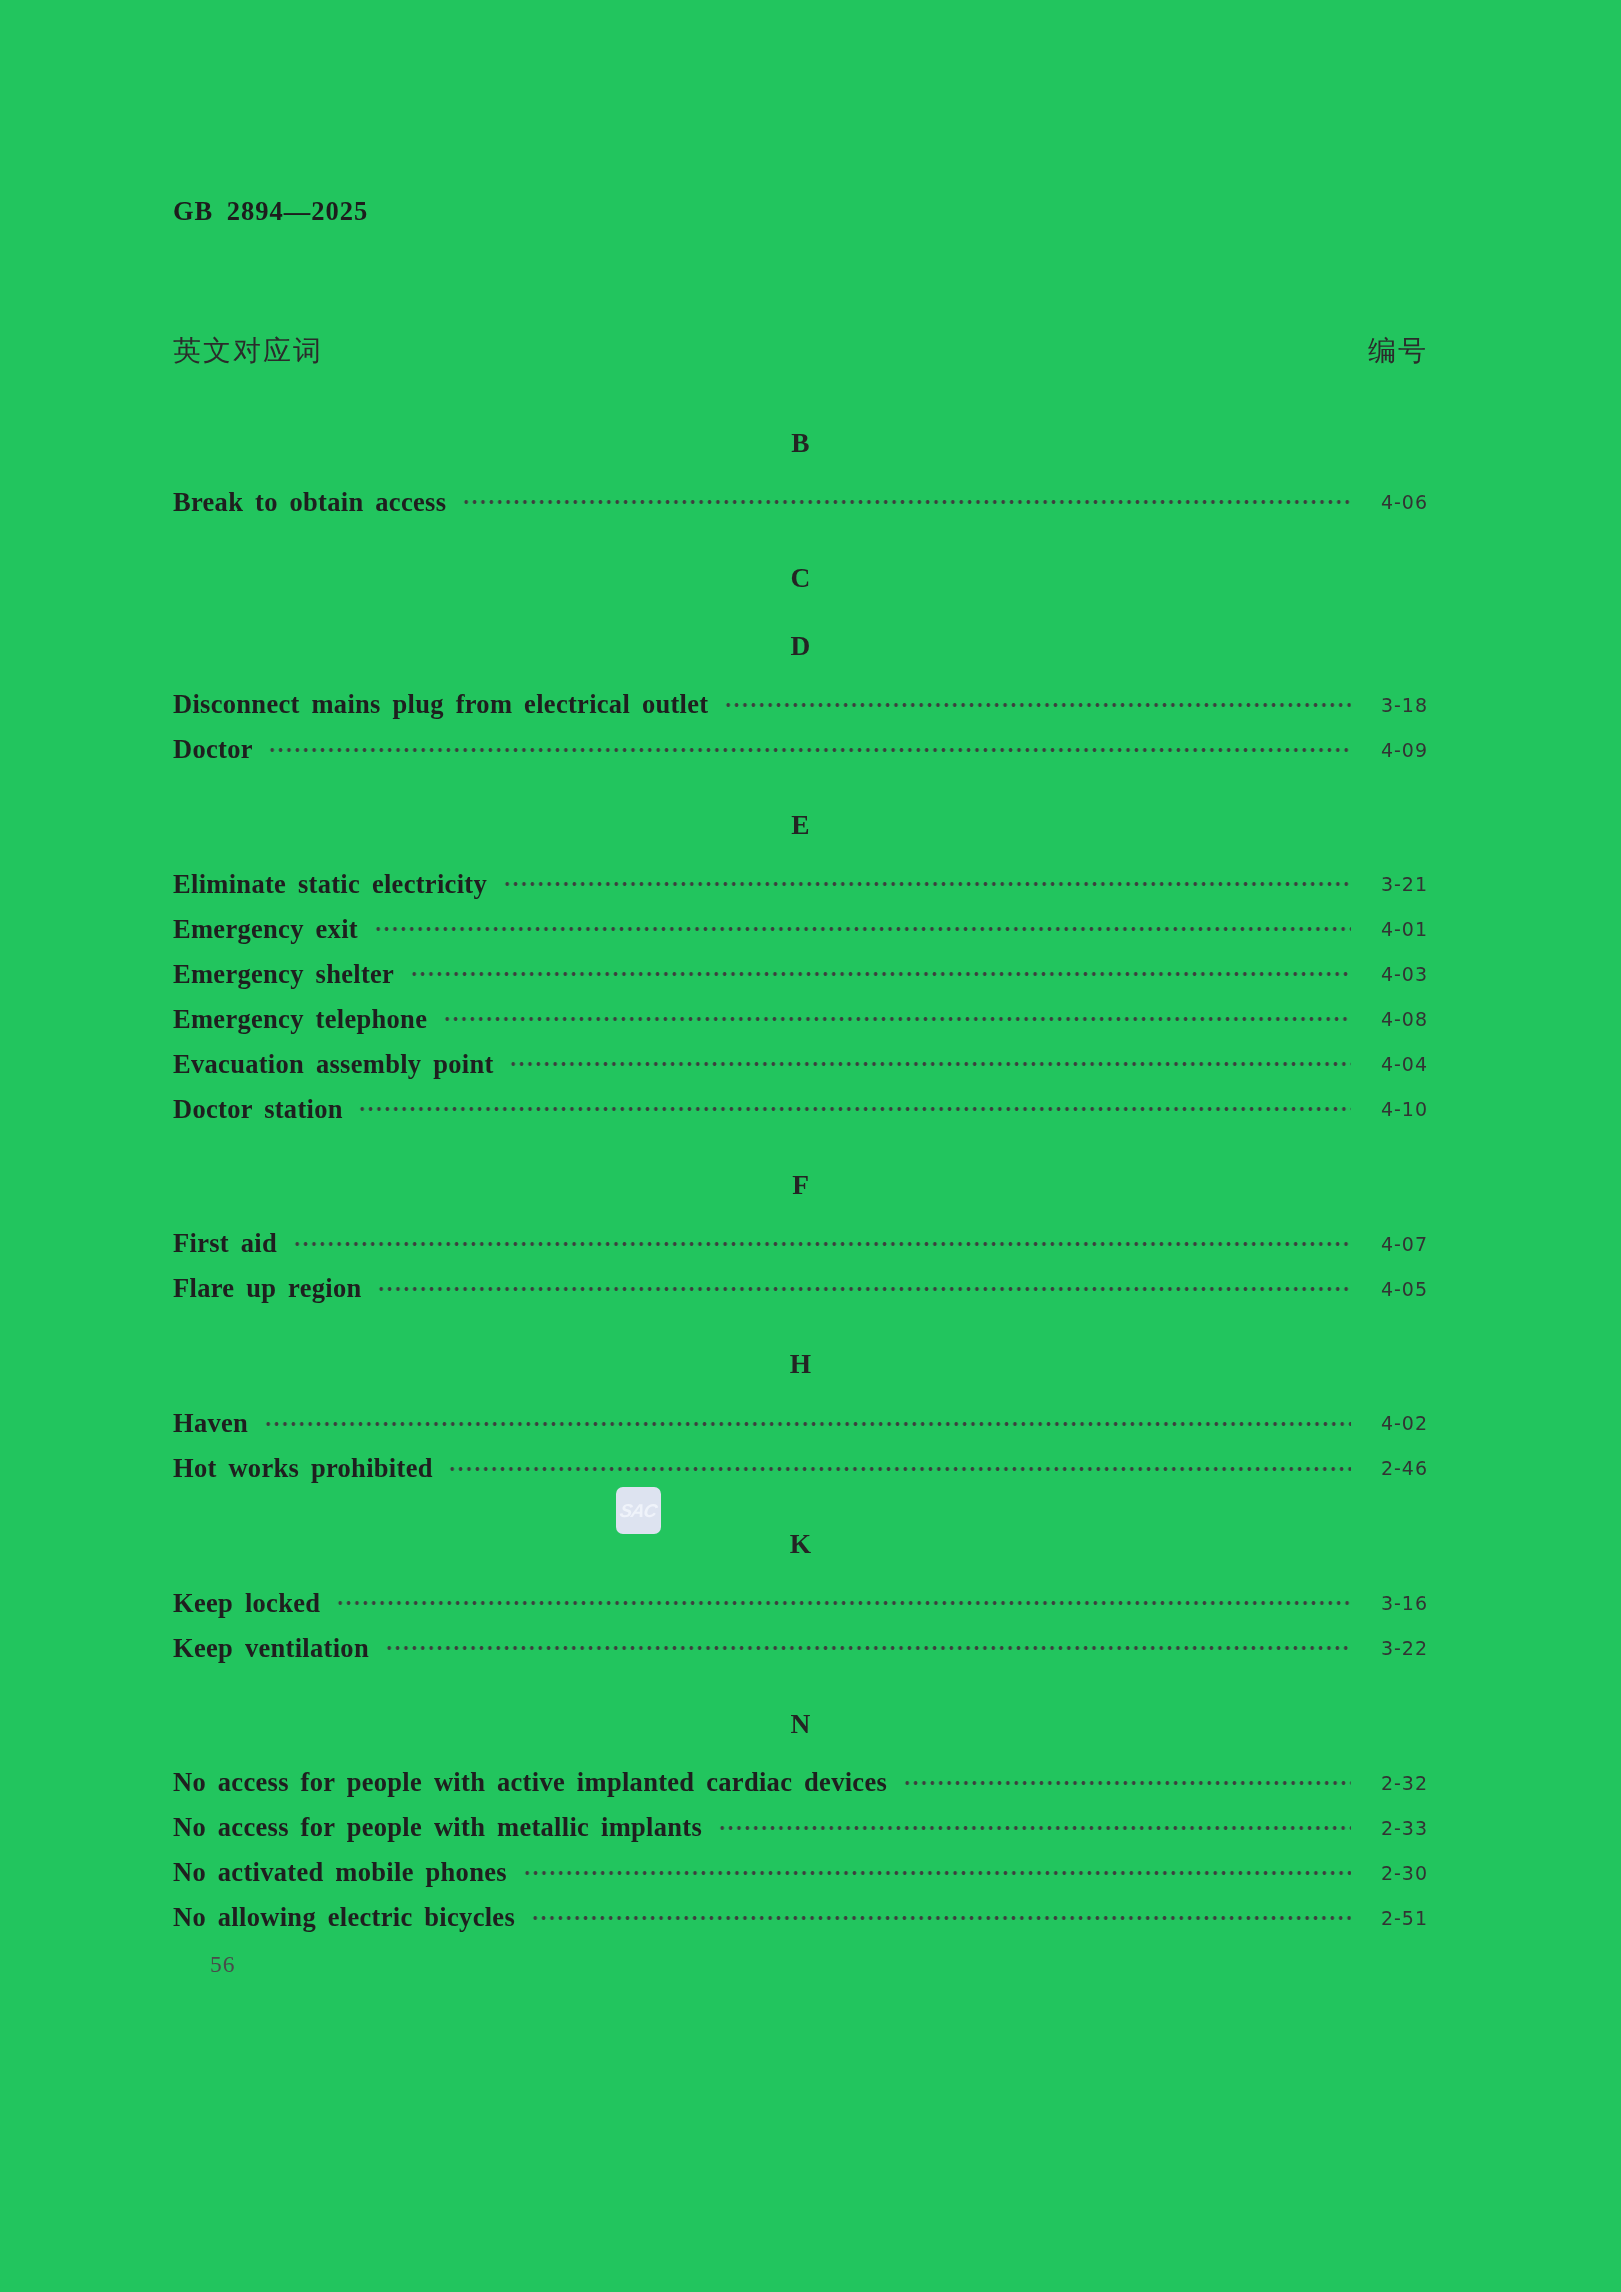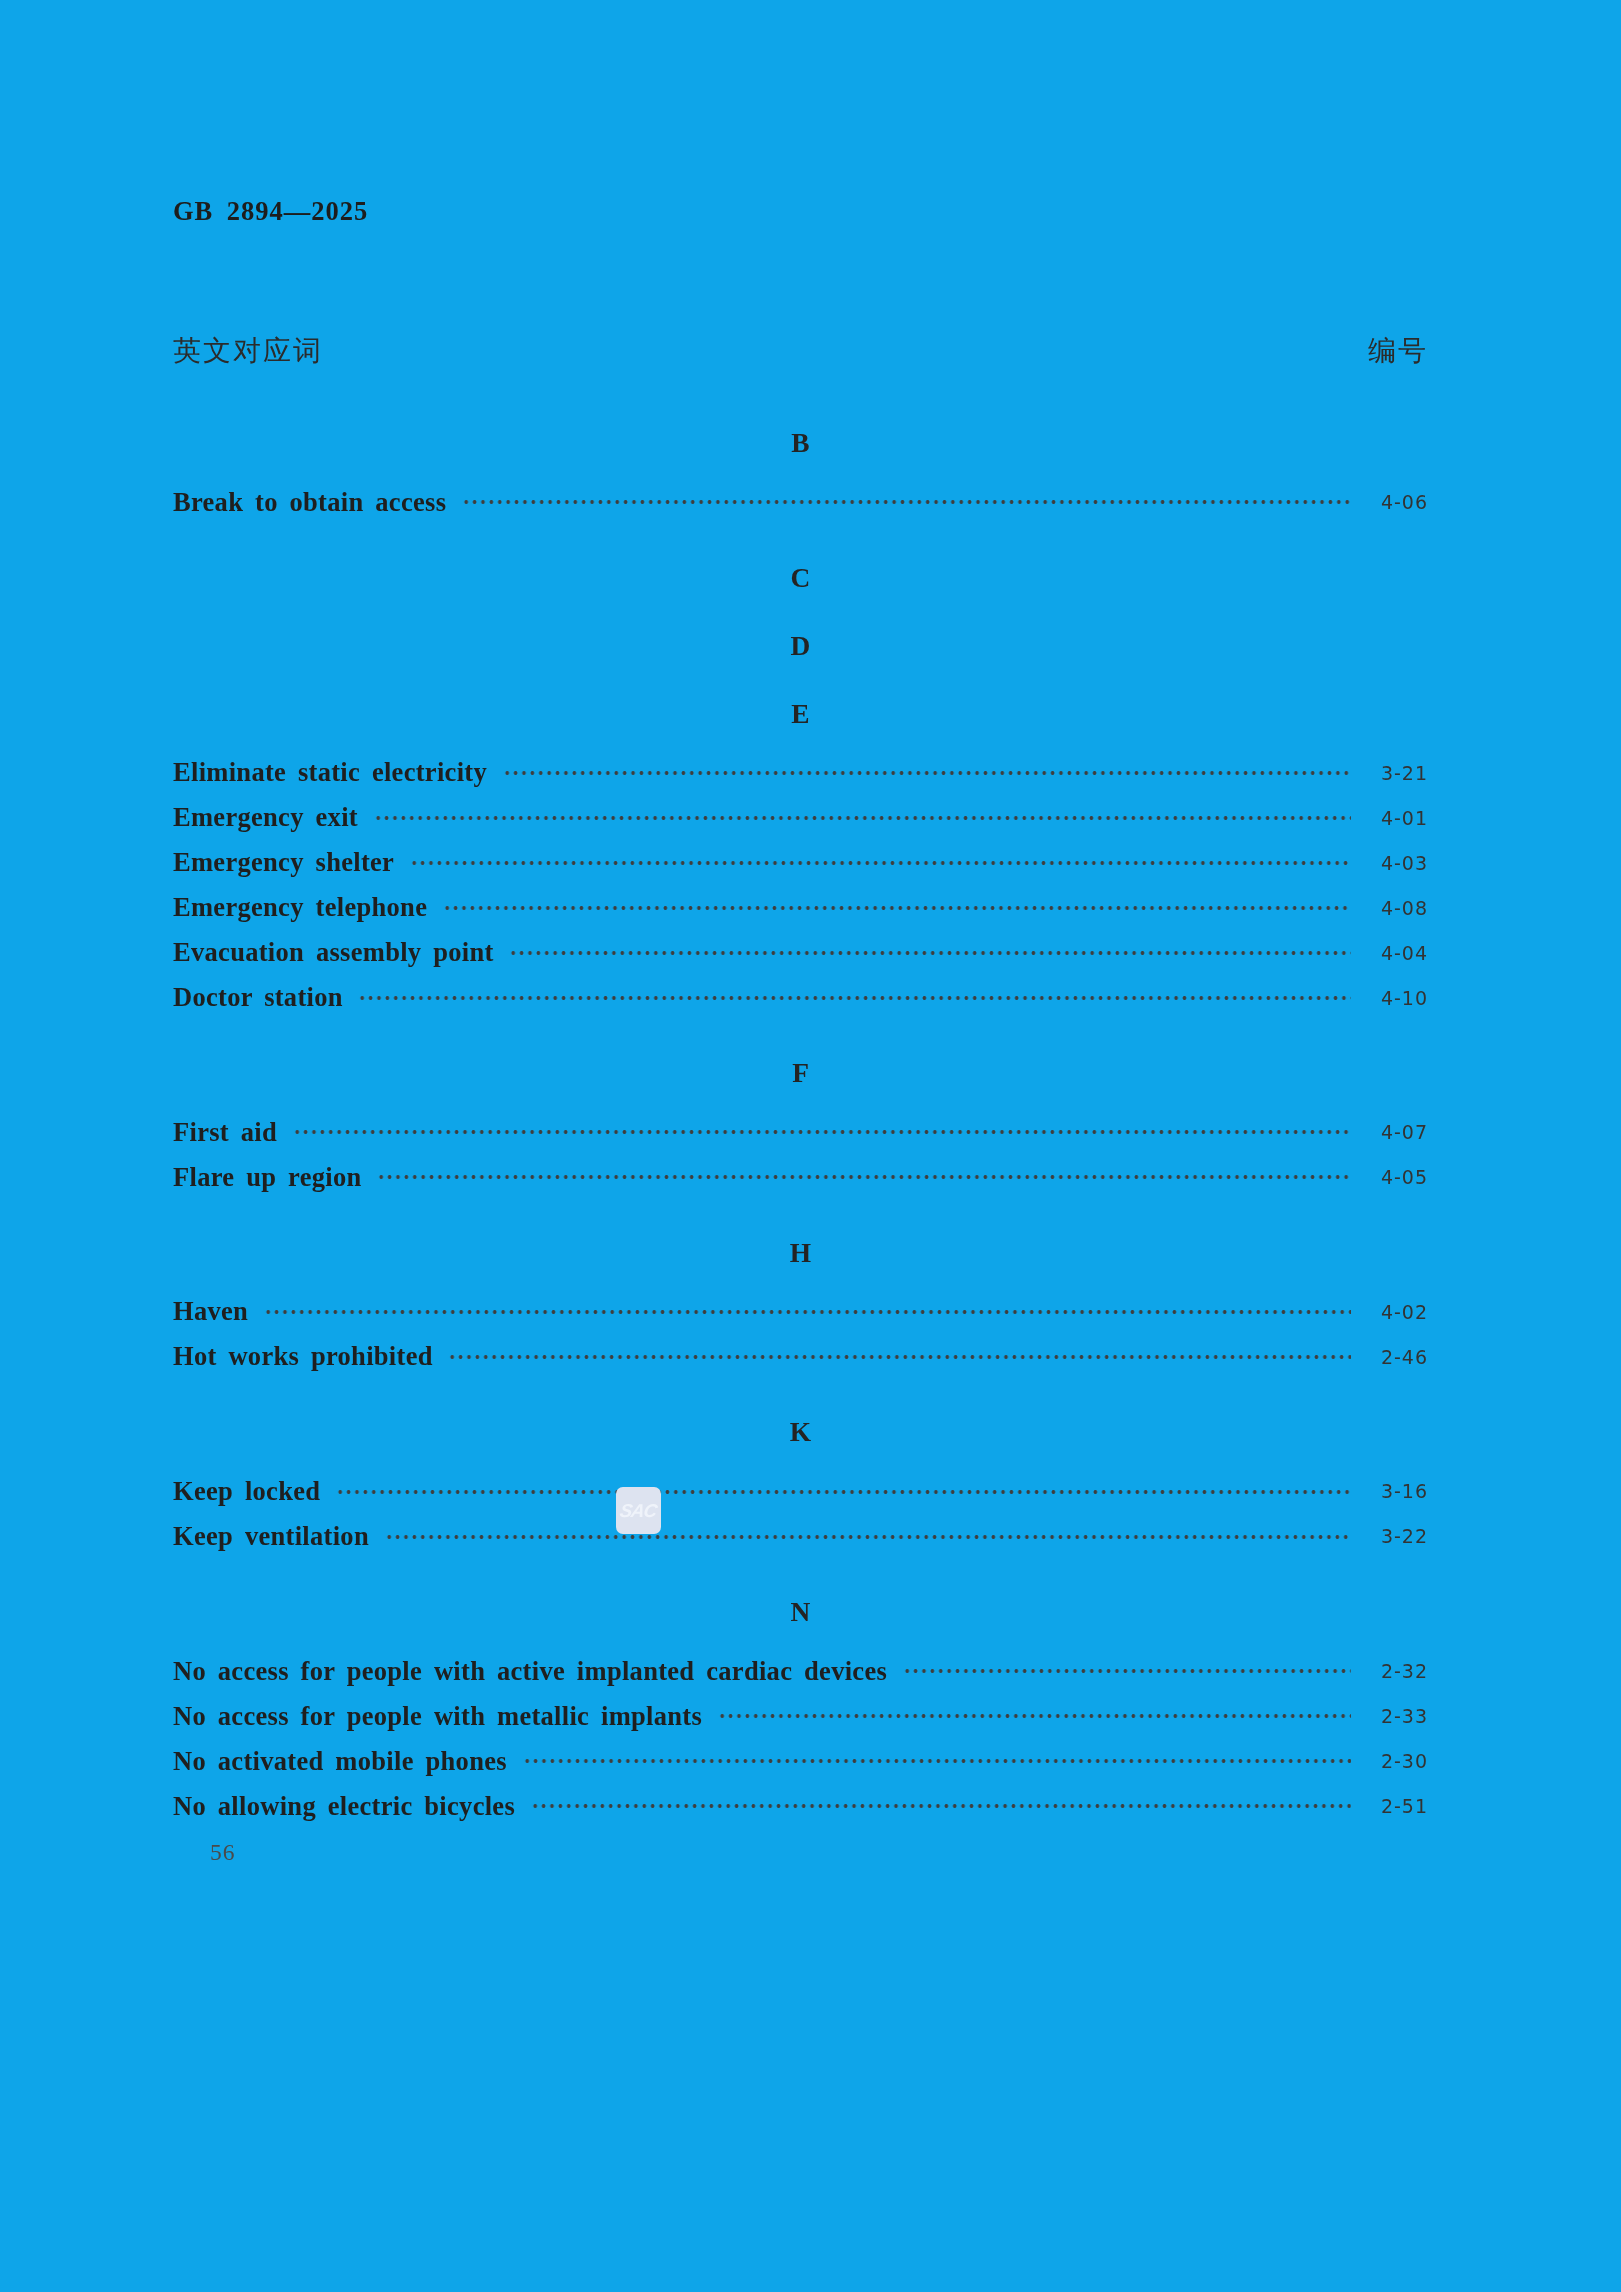--- a/index.html
+++ b/index.html
@@ -1,19 +1,19 @@
 <!DOCTYPE html>
 <html><head>
 <meta charset="utf-8">
 <style>
   html,body{margin:0;padding:0;background:#e9e9e9;}
   .page{
     position:relative;
     width:1621px;height:2293px;
-    background:#0ea5e9;
+    background:#22c55e;
     box-sizing:border-box;
     padding:196px 193px 0 173px;
     font-family:"Liberation Serif", serif;
     color:#222222;
     overflow:hidden;
   }
   .standard-number{
     height:31px;
     font-size:26.5px;
     font-weight:700;
@@ -123,20 +123,32 @@
             <span class="leader"></span>
             <span class="code">4-06</span>
           </div>
         </div>
       </div>
       <div class="section">
         <div class="section-letter">C</div>
       </div>
       <div class="section">
         <div class="section-letter">D</div>
+        <div class="entries">
+          <div class="entry">
+            <span class="term">Disconnect mains plug from electrical outlet</span>
+            <span class="leader"></span>
+            <span class="code">3-18</span>
+          </div>
+          <div class="entry">
+            <span class="term">Doctor</span>
+            <span class="leader"></span>
+            <span class="code">4-09</span>
+          </div>
+        </div>
       </div>
       <div class="section">
         <div class="section-letter">E</div>
         <div class="entries">
           <div class="entry">
             <span class="term">Eliminate static electricity</span>
             <span class="leader"></span>
             <span class="code">3-21</span>
           </div>
           <div class="entry">

